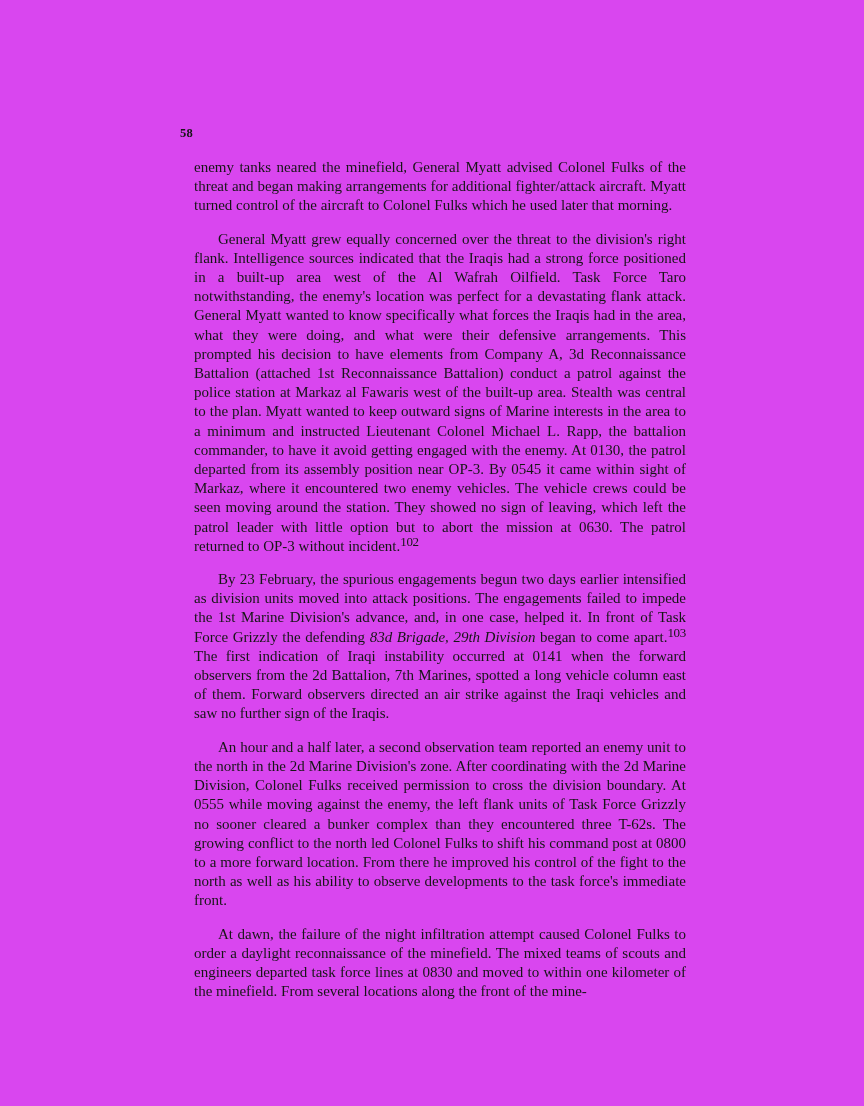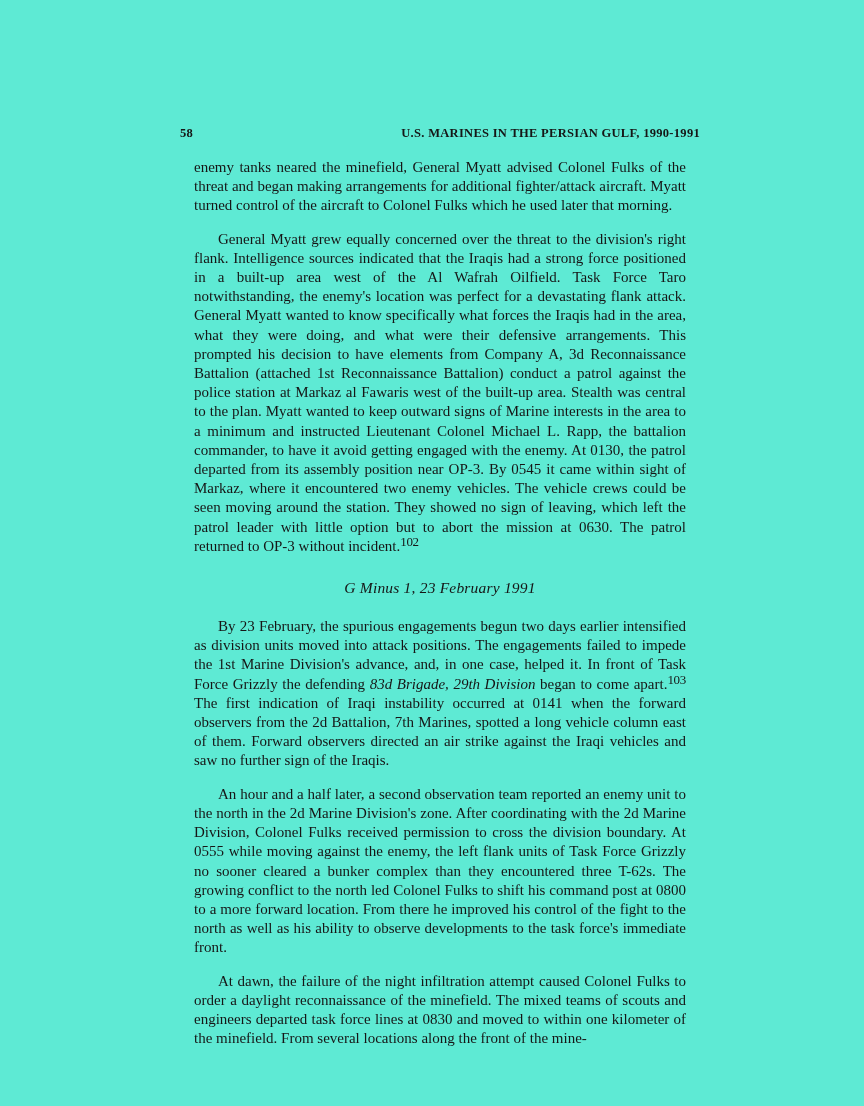--- a/index.html
+++ b/index.html
@@ -1,20 +1,20 @@
 <!DOCTYPE html>
 <html><head>
 <meta charset="utf-8">
 <style>
   html, body { margin: 0; padding: 0; background: #e9e9e9; }
   .page {
     position: relative;
     width: 864px;
     height: 1106px;
-    background: #5eead4;
+    background: #d946ef;
     overflow: hidden;
     font-family: "Liberation Serif", serif;
     color: #161616;
   }
   .content {
     position: absolute;
     left: 180px;
     top: 126px;
     width: 520px;
   }
@@ -53,30 +53,28 @@
   em.unit { font-style: italic; }
 </style>
 </head>
 <body>
 
 <div class="page">
   <div class="content">
 
     <header class="running-head">
       <span>58</span>
-      <span>U.S. MARINES IN THE PERSIAN GULF, 1990-1991</span>
     </header>
 
     <main class="body-text">
 
       <p class="para">enemy tanks neared the minefield, General Myatt advised Colonel Fulks of the threat and began making arrangements for additional fighter/attack aircraft. Myatt turned control of the aircraft to Colonel Fulks which he used later that morning.</p>
 
       <p class="para indent"><span>General Myatt grew equally concerned over the threat to the division's right flank. Intelligence sources indicated that the Iraqis had a strong force positioned in a built-up area west of the Al Wafrah Oilfield. Task Force Taro notwithstanding, the enemy's location was perfect for a devastating flank attack. General Myatt wanted to know specifically what forces the Iraqis had in the area, what they were doing, and what were their defensive arrangements. This prompted his decision to have elements from Company A, 3d Reconnaissance Battalion (attached 1st Reconnaissance Battalion) conduct a patrol against the police station at Markaz al Fawaris west of the built-up area. Stealth was central to the plan. Myatt wanted to keep outward signs of Marine interests in the area to a minimum and instructed Lieutenant Colonel Michael L. Rapp, the battalion commander, to have it avoid getting engaged with the enemy. At 0130, the patrol departed from its assembly position near OP-3. By 0545 it came within sight of Markaz, where it encountered two enemy vehicles. The vehicle crews could be seen moving around the station. They showed no sign of leaving, which left the patrol leader with little option but to abort the mission at 0630. The patrol returned to OP-3 without incident.</span><sup class="fn">102</sup></p>
 
-      <h2 class="section-heading">G Minus 1, 23 February 1991</h2>
 
       <p class="para indent"><span>By 23 February, the spurious engagements begun two days earlier intensified as division units moved into attack positions. The engagements failed to impede the 1st Marine Division's advance, and, in one case, helped it. In front of Task Force Grizzly the defending </span><em class="unit">83d Brigade, 29th Division</em><span> began to come apart.</span><sup class="fn">103</sup><span> The first indication of Iraqi instability occurred at 0141 when the forward observers from the 2d Battalion, 7th Marines, spotted a long vehicle column east of them. Forward observers directed an air strike against the Iraqi vehicles and saw no further sign of the Iraqis.</span></p>
 
       <p class="para indent">An hour and a half later, a second observation team reported an enemy unit to the north in the 2d Marine Division's zone. After coordinating with the 2d Marine Division, Colonel Fulks received permission to cross the division boundary. At 0555 while moving against the enemy, the left flank units of Task Force Grizzly no sooner cleared a bunker complex than they encountered three T-62s. The growing conflict to the north led Colonel Fulks to shift his command post at 0800 to a more forward location. From there he improved his control of the fight to the north as well as his ability to observe developments to the task force's immediate front.</p>
 
       <p class="para indent">At dawn, the failure of the night infiltration attempt caused Colonel Fulks to order a daylight reconnaissance of the minefield. The mixed teams of scouts and engineers departed task force lines at 0830 and moved to within one kilometer of the minefield. From several locations along the front of the mine-</p>
 
     </main>
   </div>
 </div>

